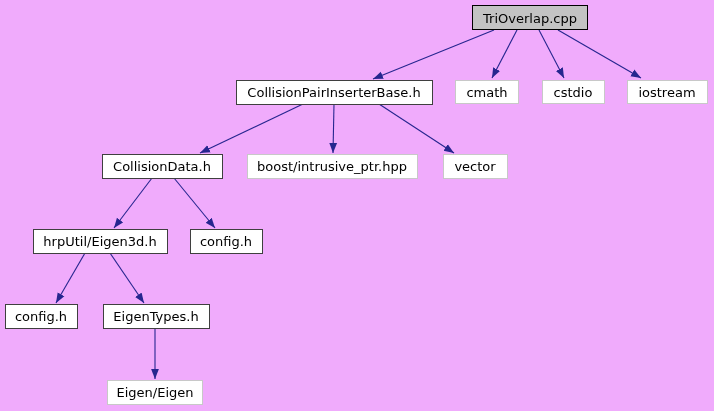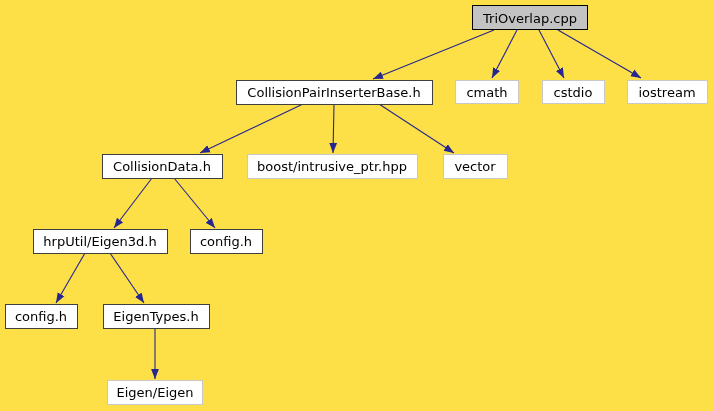--- a/index.html
+++ b/index.html
@@ -8,21 +8,21 @@
     background: #ffffff;
     width: 714px;
     height: 411px;
     overflow: hidden;
     font-family: "DejaVu Sans", "Liberation Sans", sans-serif;
   }
   .graph-wrap {
     position: relative;
     width: 714px;
     height: 411px;
-    background: #fde047;
+    background: #f0abfc;
   }
   svg { display: block; }
   .node-rect {
     fill: #ffffff;
     stroke-width: 1;
   }
   .node-rect.root   { fill: #c3c3c3; stroke: #000000; }
   .node-rect.linked { stroke: #3f3f3f; }
   .node-rect.external { stroke: #c8c8c8; }
   .node-label {

